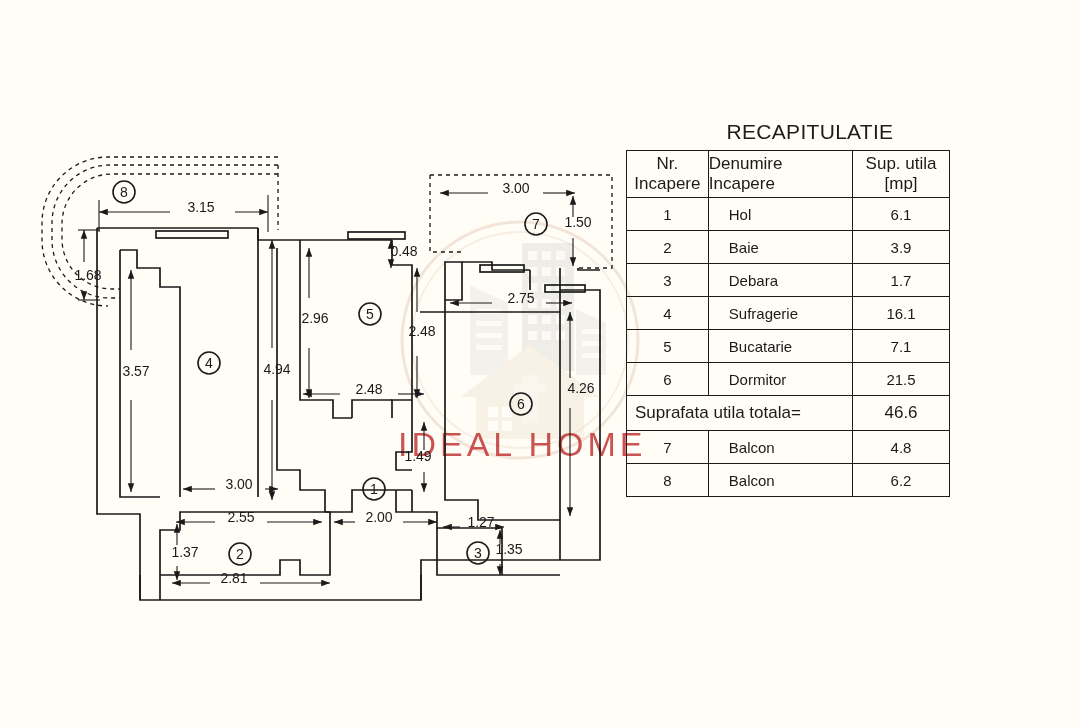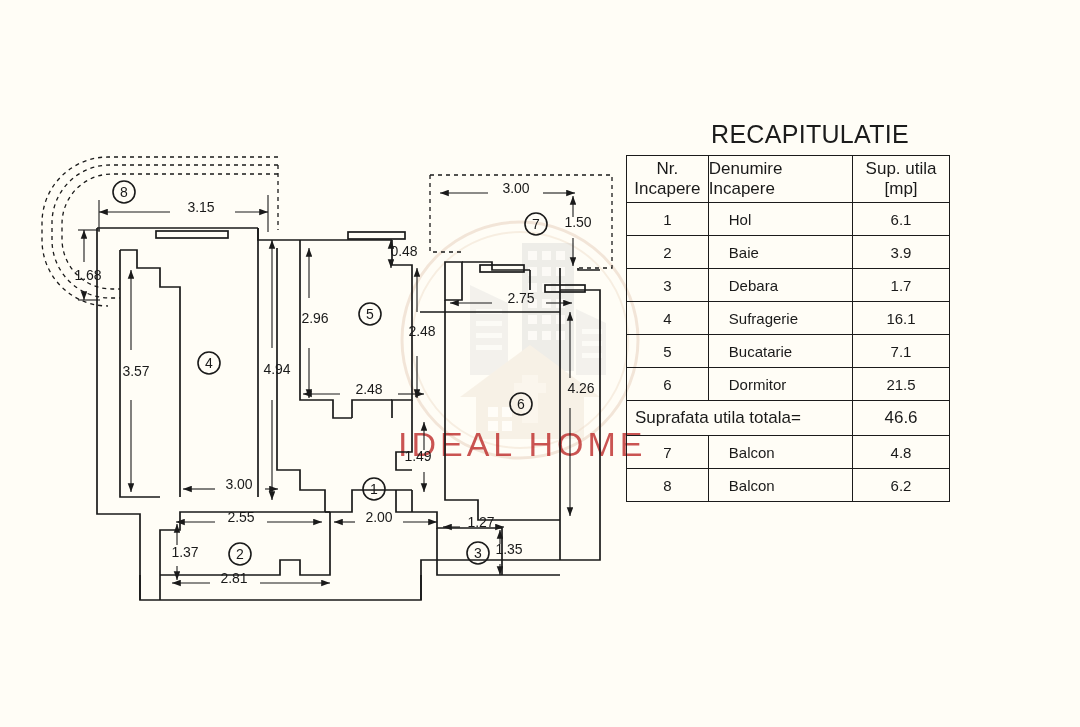--- a/index.html
+++ b/index.html
@@ -24,21 +24,21 @@
   #wm-arc{left:395px;top:215px;width:250px;height:250px;opacity:.45;}
 
   
   #plan{position:absolute;left:0;top:0;width:640px;height:640px;}
 
   
   #recap{
     position:absolute;left:626px;top:120px;width:368px;
   }
   #recap-title{
-    text-align:center;font-size:25px;color:#1c1c1c;
+    text-align:center;font-size:21px;color:#1c1c1c;
     letter-spacing:.3px;margin:0 0 6px 0;font-weight:400;
   }
   table{
     border-collapse:collapse;width:324px;
     background:transparent;
   }
   table td,table th{
     border:1.3px solid #1b1b1b;
     font-weight:400;color:#1a1a1a;
     padding:0;

